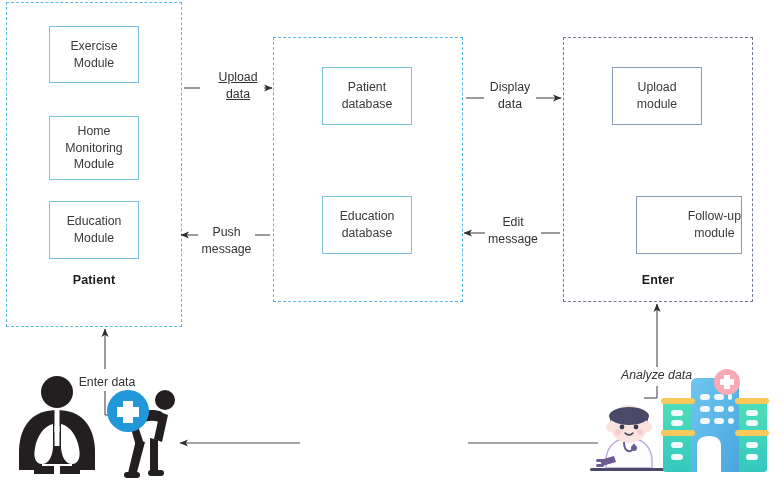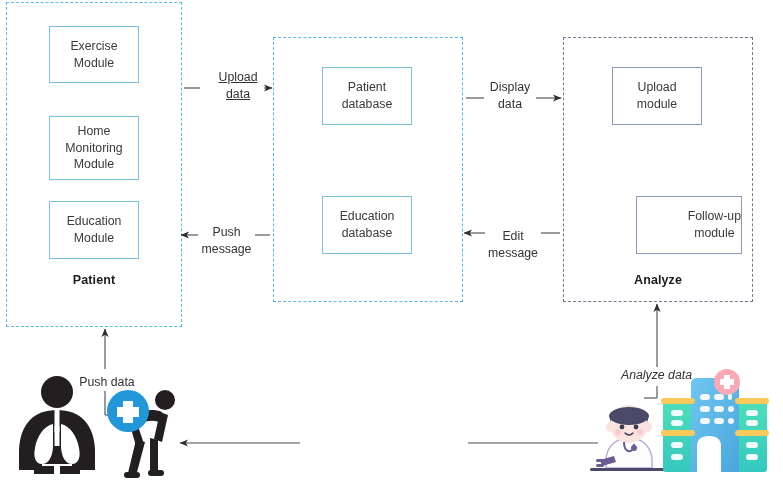--- a/index.html
+++ b/index.html
@@ -85,21 +85,21 @@
 <body>
 
 <div id="canvas">
 
   <div class="panel cyan" style="left:6px; top:2px; width:176px; height:325px;"></div>
   <div class="panel-label" style="left:6px; top:273px; width:176px;">Patient</div>
 
   <div class="panel cyan" style="left:273px; top:37px; width:190px; height:265px;"></div>
 
   <div class="panel grayblue" style="left:563px; top:37px; width:190px; height:265px;"></div>
-  <div class="panel-label" style="left:563px; top:273px; width:190px;">Analyze</div>
+  <div class="panel-label" style="left:563px; top:273px; width:190px;">Enter</div>
 
   <div class="modbox cyan" style="left:49px; top:26px; width:90px; height:57px;">
     <span>
       <span>Exercise</span><br>
       <span>Module</span>
     </span>
   </div>
 
   <div class="modbox cyan" style="left:49px; top:116px; width:90px; height:64px;">
     <span>
@@ -183,25 +183,25 @@
   </div>
 
   <div class="edge-label two-line" style="left:484px; top:79px; width:52px;">
     <span>Display</span><br><span>data</span>
   </div>
 
   <div class="edge-label two-line" style="left:198px; top:224px; width:57px;">
     <span>Push</span><br><span>message</span>
   </div>
 
-  <div class="edge-label two-line" style="left:485px; top:214px; width:56px;margin-top:14px;">
+  <div class="edge-label two-line" style="left:485px; top:214px; width:56px;">
     <span>Edit</span><br><span>message</span>
   </div>
 
-  <div class="edge-label" style="left:74px; top:374px; width:66px;">Push data</div>
+  <div class="edge-label" style="left:74px; top:374px; width:66px;">Enter data</div>
 
   <div class="edge-label" style="left:614px; top:367px; width:85px;font-style:italic;">Analyze data</div>
 
 
   <div class="fig" style="left:14px; top:374px; width:86px; height:100px;">
     <svg viewBox="0 0 86 100" width="86" height="100">
       <circle cx="43" cy="18" r="16" fill="#231f20"></circle>
       <path d="M43 36
                C 20 36, 6 50, 5 76
                L 5 96 L 81 96 L 81 76

